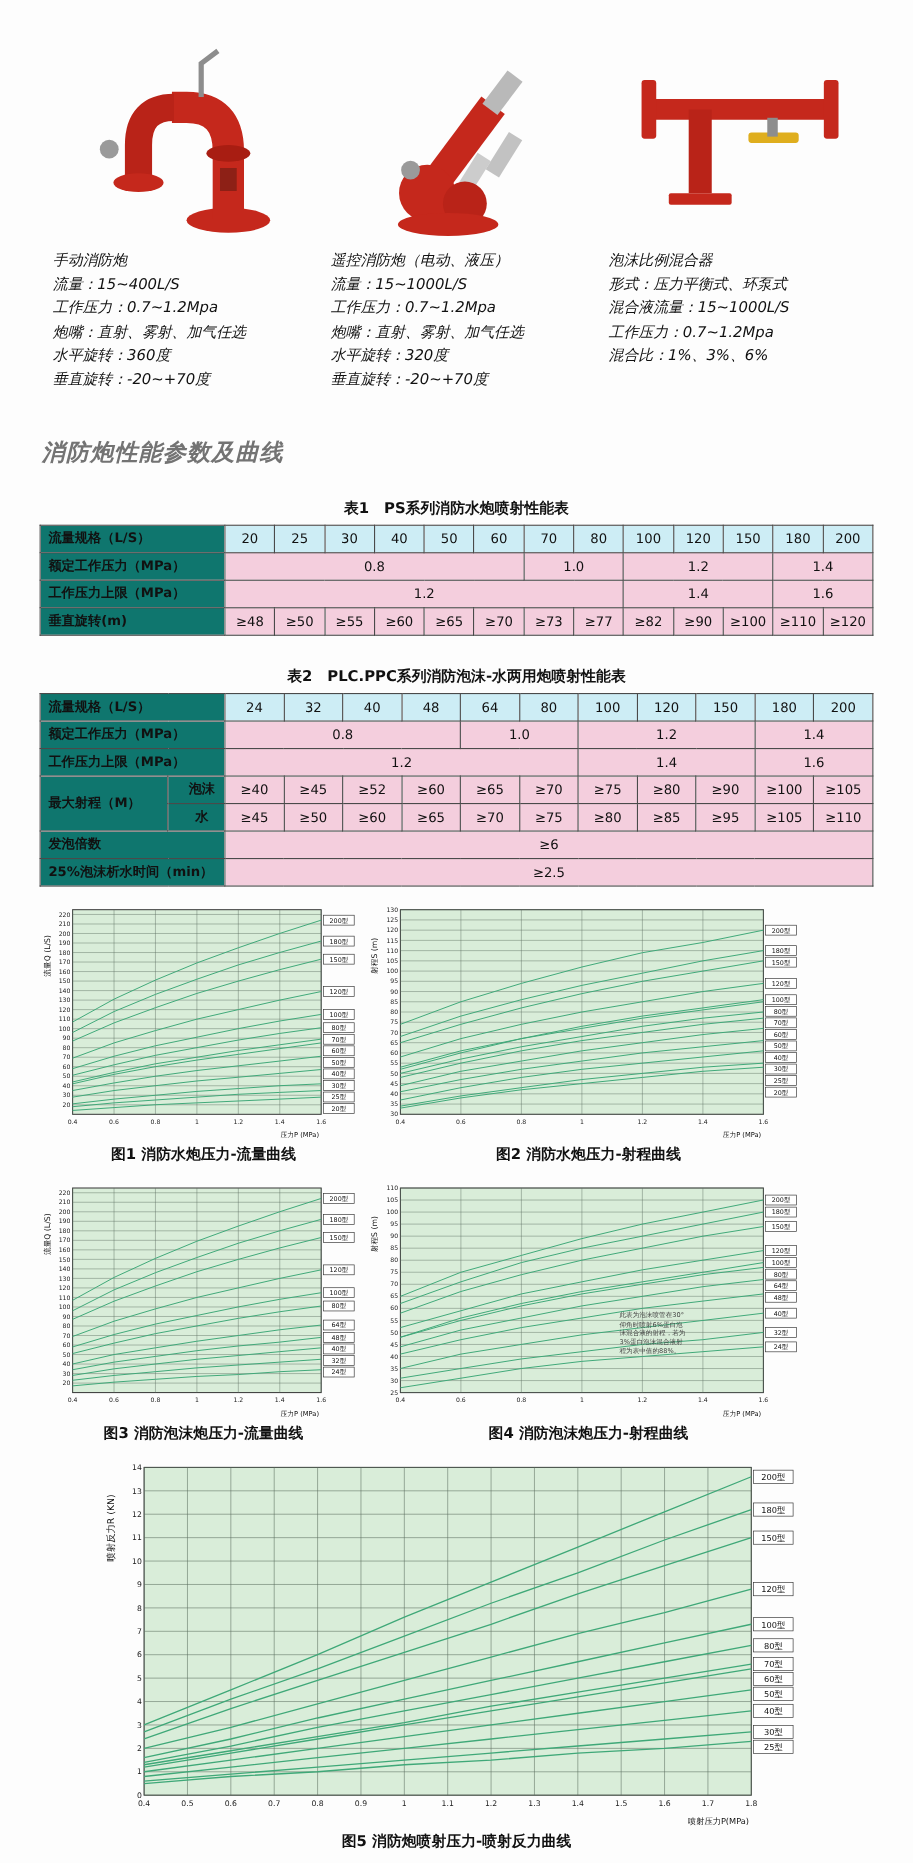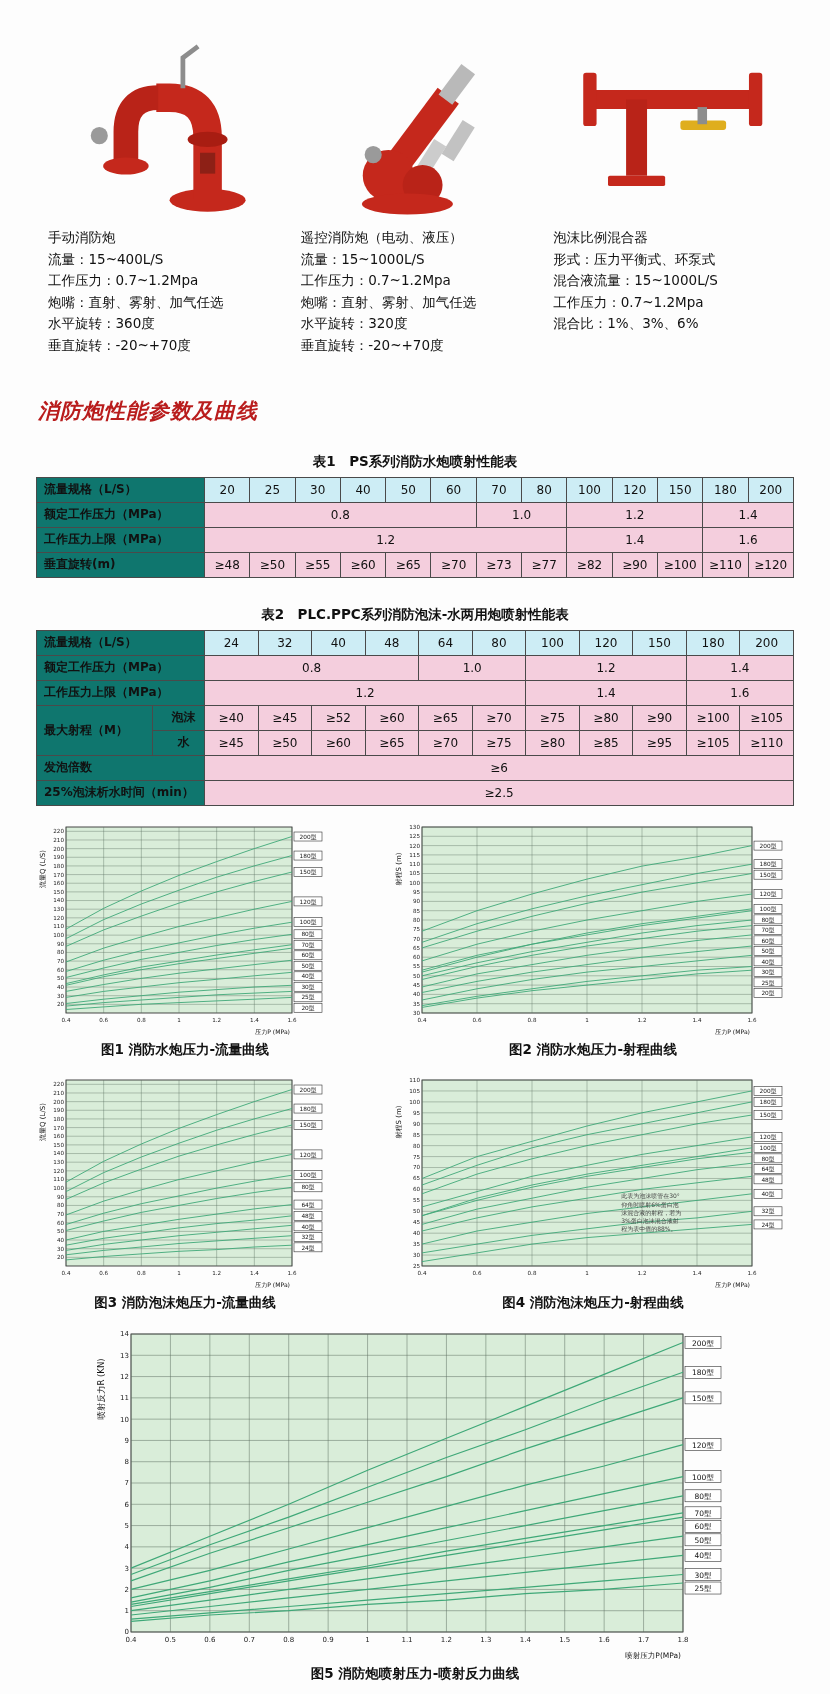--- a/index.html
+++ b/index.html
@@ -1,32 +1,32 @@
 <!DOCTYPE html>
 <html><head>
 <meta charset="utf-8">
 <style>
   html,body{margin:0;padding:0;}
   body{width:830px;height:1694px;overflow:hidden;background:#fdfdfd;
        font-family:"DejaVu Sans","Liberation Sans",sans-serif;color:#111;}
   .page{padding:26px 36px 0;box-sizing:border-box;}
-  .products{display:flex;}
+  .products{display:flex;font-style:italic;}
   .product{width:33.33%;padding:0 12px;box-sizing:border-box;}
   .photo{height:195px;display:flex;align-items:flex-end;justify-content:center;}
   .pname{font-size:13.5px;line-height:1.6;margin-top:6px;font-weight:500;}
   .specs div{font-size:13.5px;line-height:1.6;}
-  h2.sec{margin:40px 0 8px 2px;color:#b91c1c;font-style:italic;font-size:21px;letter-spacing:1px;}
+  h2.sec{margin:40px 0 8px 2px;color:#737373;font-style:italic;font-size:21px;letter-spacing:1px;}
   .ttitle{text-align:center;font-weight:bold;font-size:13.5px;margin:28px 0 6px;}
   table.perf{border-collapse:collapse;width:100%;table-layout:fixed;font-size:12px;}
   table.perf td{border:1px solid #4a4a4a;text-align:center;padding:2px 1px;height:20px;overflow:hidden;}
   table.perf td.hd{background:#0f766e;font-weight:600;text-align:left;padding-left:7px;font-size:12px;}
   table.perf td.hd.sub{text-align:center;padding-left:11px;}
   table.perf td.cyan{background:#cdedf5;}
   table.perf td.pink{background:#f4cedd;}
-  .figrow{display:flex;justify-content:space-between;margin-top:14px;align-items:flex-end;gap:31px;}
+  .figrow{display:flex;margin-top:14px;align-items:flex-end;}
   figure{margin:0;}
   .chartbox{position:relative;}
   figcaption{text-align:center;font-weight:bold;font-size:13.5px;margin-top:3px;}
   .fignote{position:absolute;font-size:6px;line-height:1.35;color:#444;width:62px;left:57%;top:55%;}
   .fig5wrap{display:flex;flex-direction:column;align-items:center;margin-top:12px;}
   svg{display:block;}
 </style>
 </head>
 <body>
 

